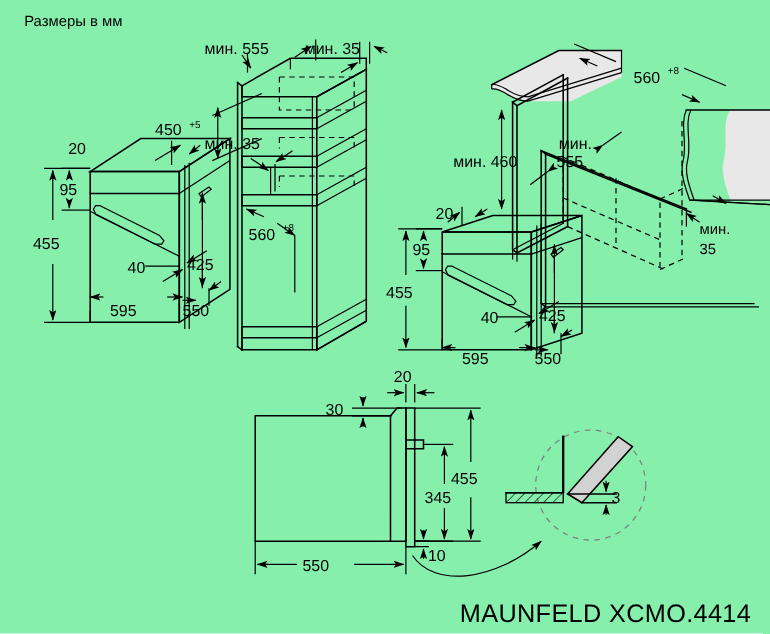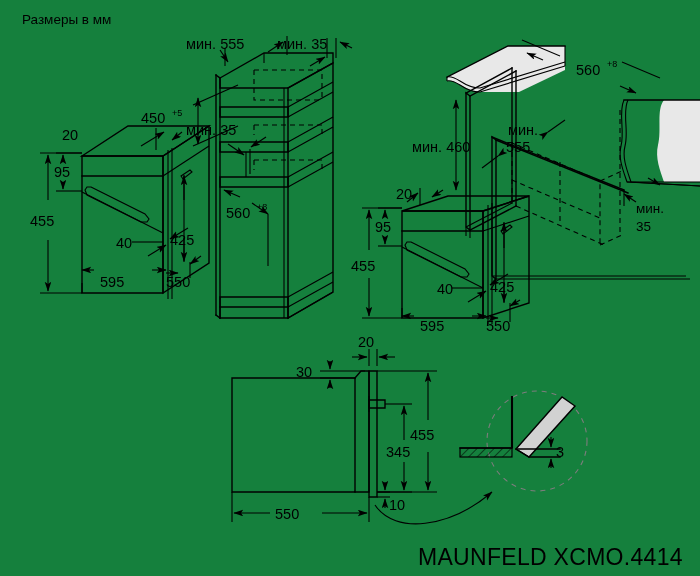--- a/index.html
+++ b/index.html
@@ -1,18 +1,18 @@
 <!DOCTYPE html>
 <html><head>
 <meta charset="utf-8">
 <style>
   html,body{margin:0;padding:0;background:#ffffff;}
   body{width:700px;height:576px;overflow:hidden;
        font-family:"Liberation Sans","DejaVu Sans",sans-serif;}
-  #stage{position:relative;width:700px;height:576px;background:#15803d;}
+  #stage{position:relative;width:700px;height:576px;background:#86efac;}
   svg{display:block;}
   .ln{stroke:#000;stroke-width:1.4;fill:none;stroke-linecap:square;}
   .ln-thin{stroke:#000;stroke-width:1.1;fill:none;}
   .ln-thick{stroke:#000;stroke-width:2.1;fill:none;}
   .dash{stroke:#000;stroke-width:1.1;fill:none;stroke-dasharray:5,4;}
   .dashc{stroke:#7d7d7d;stroke-width:1.1;fill:none;stroke-dasharray:5,5;}
   .dim{stroke:#000;stroke-width:1.1;fill:none;}
   .fillg{fill:#e8e8e8;}
   .fillgd{fill:#d2d2d2;}
   text{font-family:"Liberation Sans","DejaVu Sans",sans-serif;fill:#000;}

